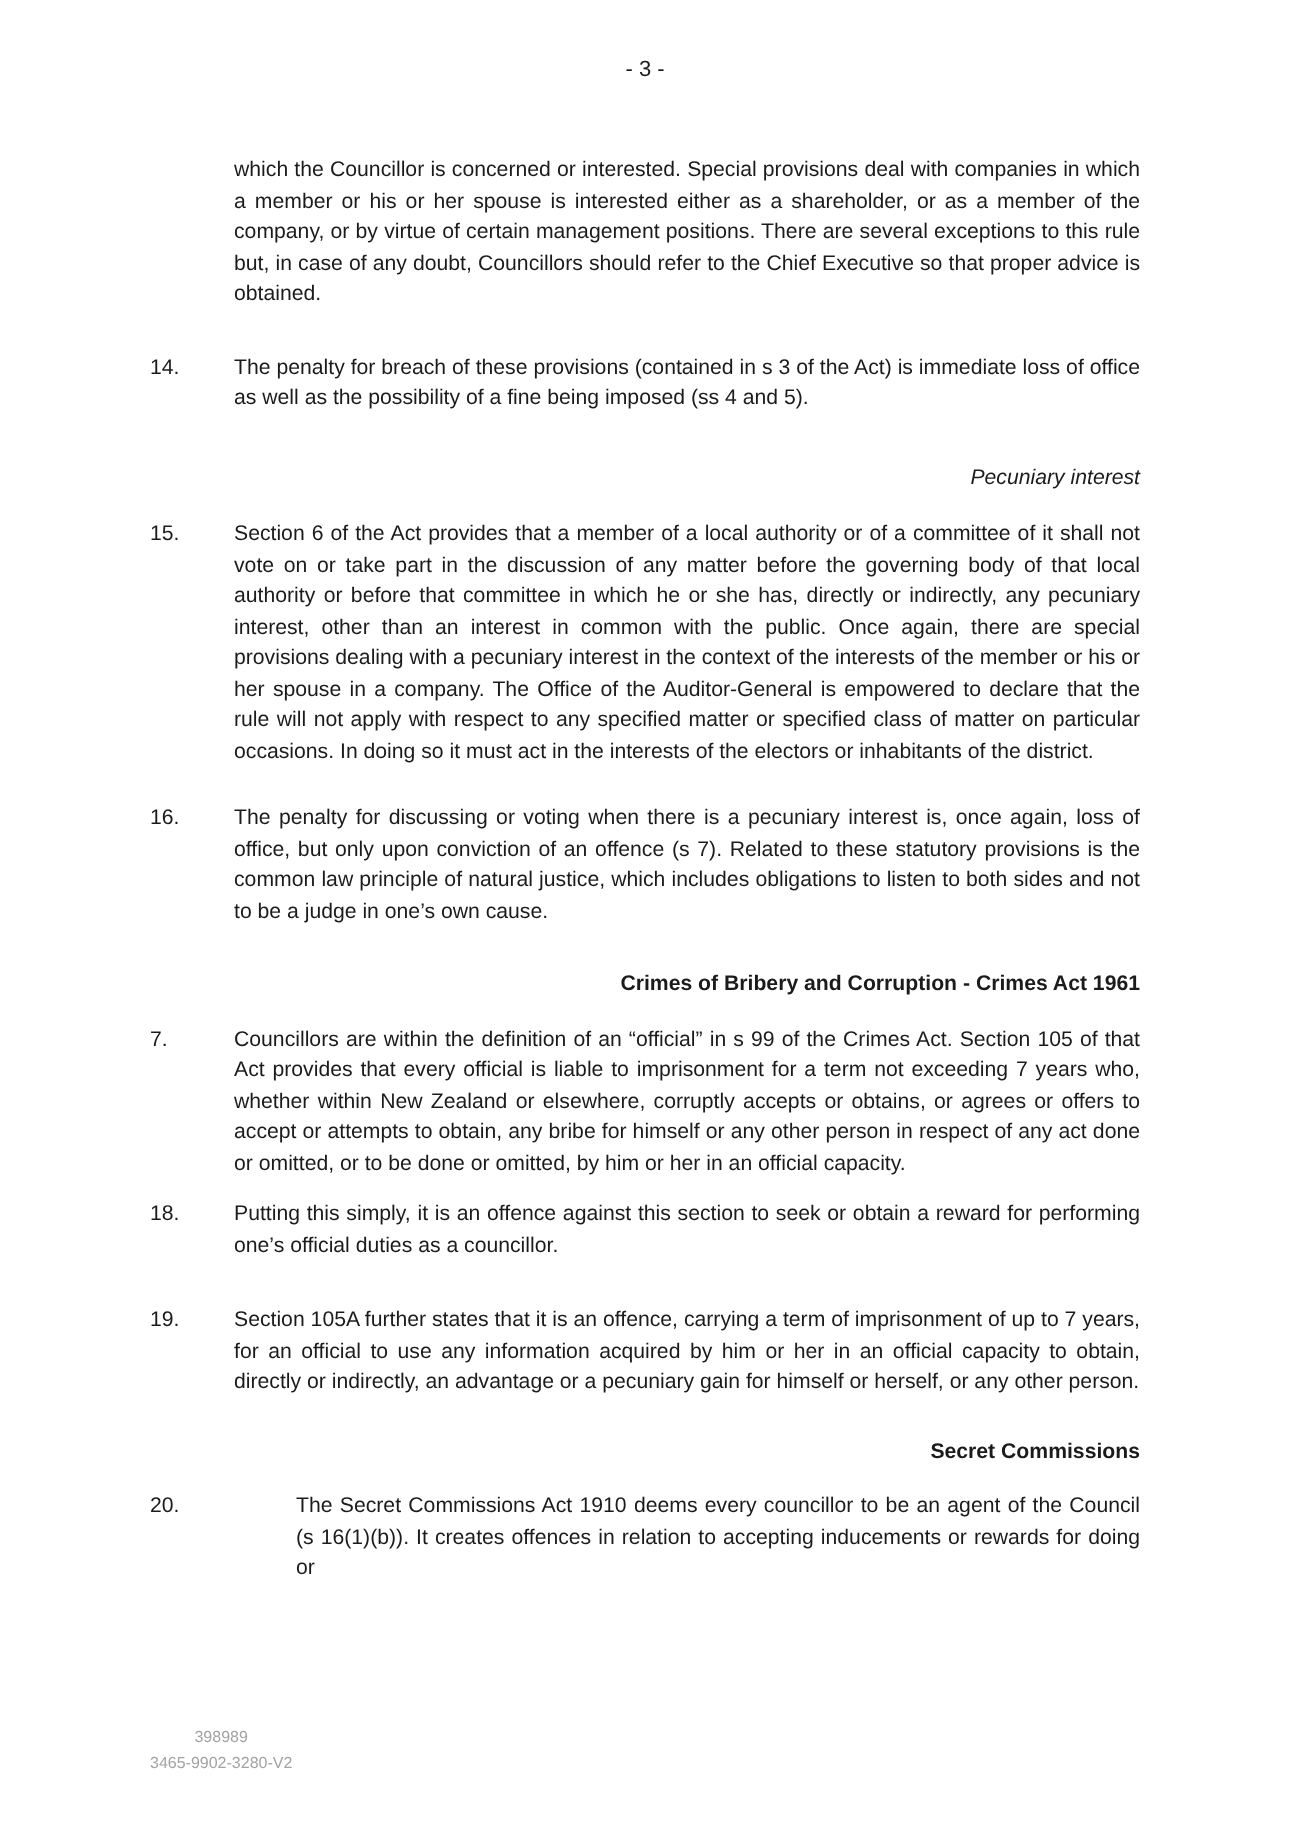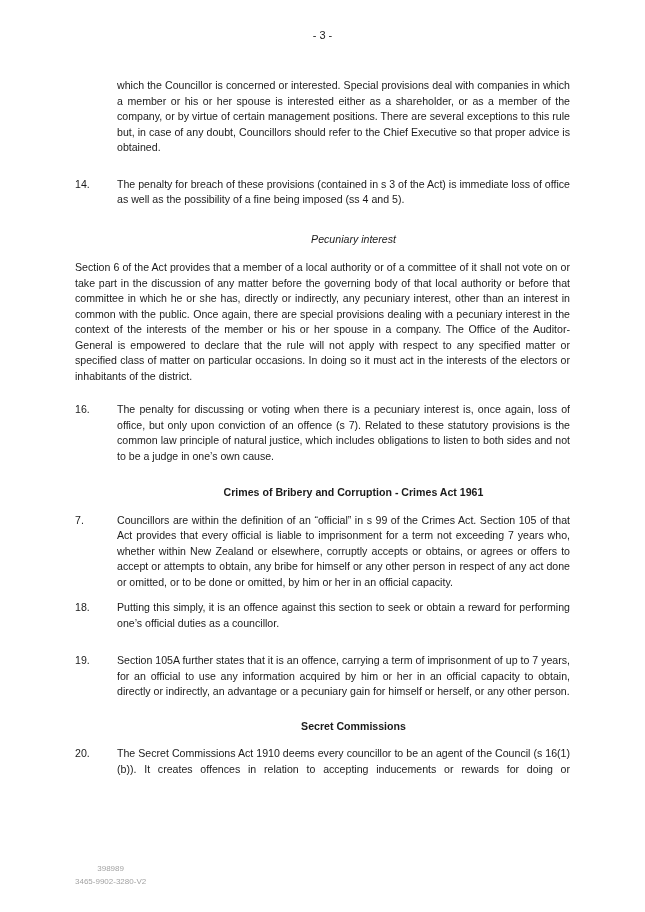--- a/index.html
+++ b/index.html
@@ -38,35 +38,35 @@
     text-align: justify;
   }
   .item { display: flex; }
   .item .num {
     flex: none;
     width: 42px;
     text-align: left;
   }
   .item .txt { flex: 1; }
   .plain { margin-left: 42px; }
-  .heading { margin-left: 62px; text-align: center; }
+  .heading { margin-left: 62px; text-align: right; }
   .h-italic { font-style: italic; }
   .h-bold { font-weight: bold; }
   .justify-last { text-align-last: justify; }
   
   .b1  { margin-top: 21px; }
   .b2  { margin-top: 24px; }
   .b3  { margin-top: 13px; }
   .b4  { margin-top: 18px; }
   .b5  { margin-top: 21px; }
   .b6  { margin-top: 12px; }
   .b7  { margin-top: 10px; justify-content: center; }
   .b8  { margin-top: 22px; }
   .b9  { margin-top: 19px; }
-  .b10 { margin-top: 12px; }
+  .b10 { margin-top: 12px; gap: 31px; }
   .footer {
     position: absolute;
     left: 75px;
     top: 863px;
     font-size: 8px;
     line-height: 12.5px;
     color: #a3a3a3;
     text-align: center;
   }
 </style>
@@ -82,20 +82,21 @@
     <div class="block plain b0">which the Councillor is concerned or interested. Special provisions deal with companies in which a member or his or her spouse is interested either as a shareholder, or as a member of the company, or by virtue of certain management positions. There are several exceptions to this rule but, in case of any doubt, Councillors should refer to the Chief Executive so that proper advice is obtained.</div>
 
     <div class="block item b1">
       <span class="num">14.</span>
       <span class="txt">The penalty for breach of these provisions (contained in s 3 of the Act) is immediate loss of office as well as the possibility of a fine being imposed (ss 4 and 5).</span>
     </div>
 
     <div class="block heading h-italic b2">Pecuniary interest</div>
 
     <div class="block item b3">
+      <span class="num">15.</span>
       <span class="txt">Section 6 of the Act provides that a member of a local authority or of a committee of it shall not vote on or take part in the discussion of any matter before the governing body of that local authority or before that committee in which he or she has, directly or indirectly, any pecuniary interest, other than an interest in common with the public. Once again, there are special provisions dealing with a pecuniary interest in the context of the interests of the member or his or her spouse in a company. The Office of the Auditor-General is empowered to declare that the rule will not apply with respect to any specified matter or specified class of matter on particular occasions. In doing so it must act in the interests of the electors or inhabitants of the district.</span>
     </div>
 
     <div class="block item b4">
       <span class="num">16.</span>
       <span class="txt">The penalty for discussing or voting when there is a pecuniary interest is, once again, loss of office, but only upon conviction of an offence (s 7). Related to these statutory provisions is the common law principle of natural justice, which includes obligations to listen to both sides and not to be a judge in one’s own cause.</span>
     </div>
 
     <div class="block heading h-bold b5">Crimes of Bribery and Corruption - Crimes Act 1961</div>
 

